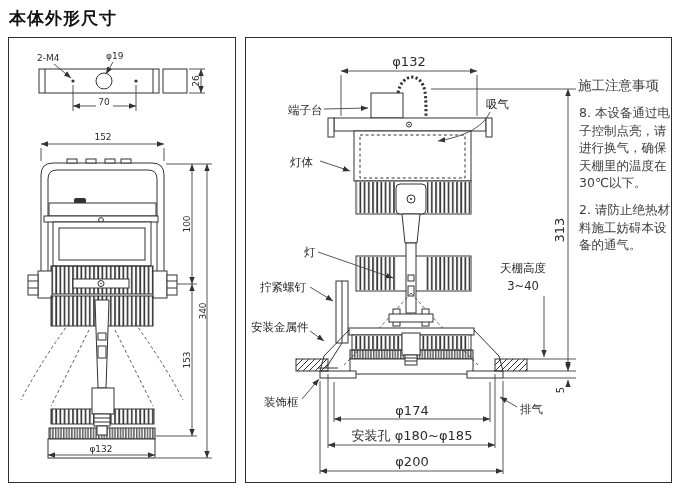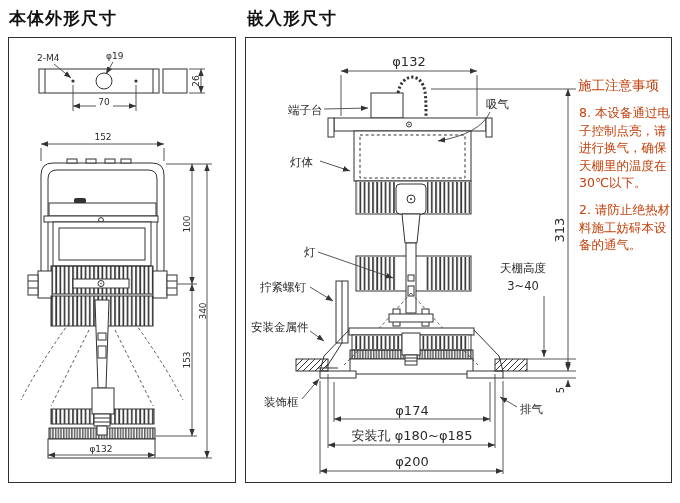--- a/index.html
+++ b/index.html
@@ -14,33 +14,32 @@
   .fw{fill:#fff;stroke:#333;stroke-width:1;}
   .fd{fill:#333;stroke:none;}
   .dim{stroke:#444;stroke-width:0.9;fill:none;}
   .ldr{stroke:#444;stroke-width:0.9;fill:none;}
   .dash{stroke-dasharray:3,2.6;}
   .t{fill:#2b2b2b;}
   .t9{font-size:9px;}
   .t10{font-size:10px;}
   .t11{font-size:11.5px;}
   .t13{font-size:13px;}
-  .note{position:absolute;color:#c2410c;white-space:pre-line;}
+  .note{position:absolute;color:#404040;white-space:pre-line;}
   #notesHead{left:332px;top:39px;font-size:13.5px;}
   #note1{left:333px;top:66px;width:96px;font-size:12.5px;line-height:17.5px;}
   #note2{left:333px;top:163px;width:96px;font-size:12.5px;line-height:17.5px;}
   #orderNote{left:320px;top:396px;font-size:12px;white-space:nowrap;}
 </style>
 </head>
 <body>
 
 <div id="stage">
 
   <div class="title" style="left:9px;top:7px;">本体外形尺寸</div>
-  <div class="title" style="left:247px;top:7px;">嵌入形尺寸</div>
 
   <div id="leftPanel" class="panel">
     <svg width="225" height="443" viewBox="0 0 225 443">
       <defs>
         <marker id="aL" viewBox="0 0 10 10" refX="9" refY="5" markerWidth="8" markerHeight="8" orient="auto-start-reverse" markerUnits="userSpaceOnUse">
           <path d="M0,1.5 L9,5 L0,8.5 z" fill="#333"></path>
         </marker>
         <pattern id="pfL" width="4.2" height="8" patternUnits="userSpaceOnUse">
           <path d="M1,0 V8" stroke="#333" stroke-width="1.7"></path>
         </pattern>

